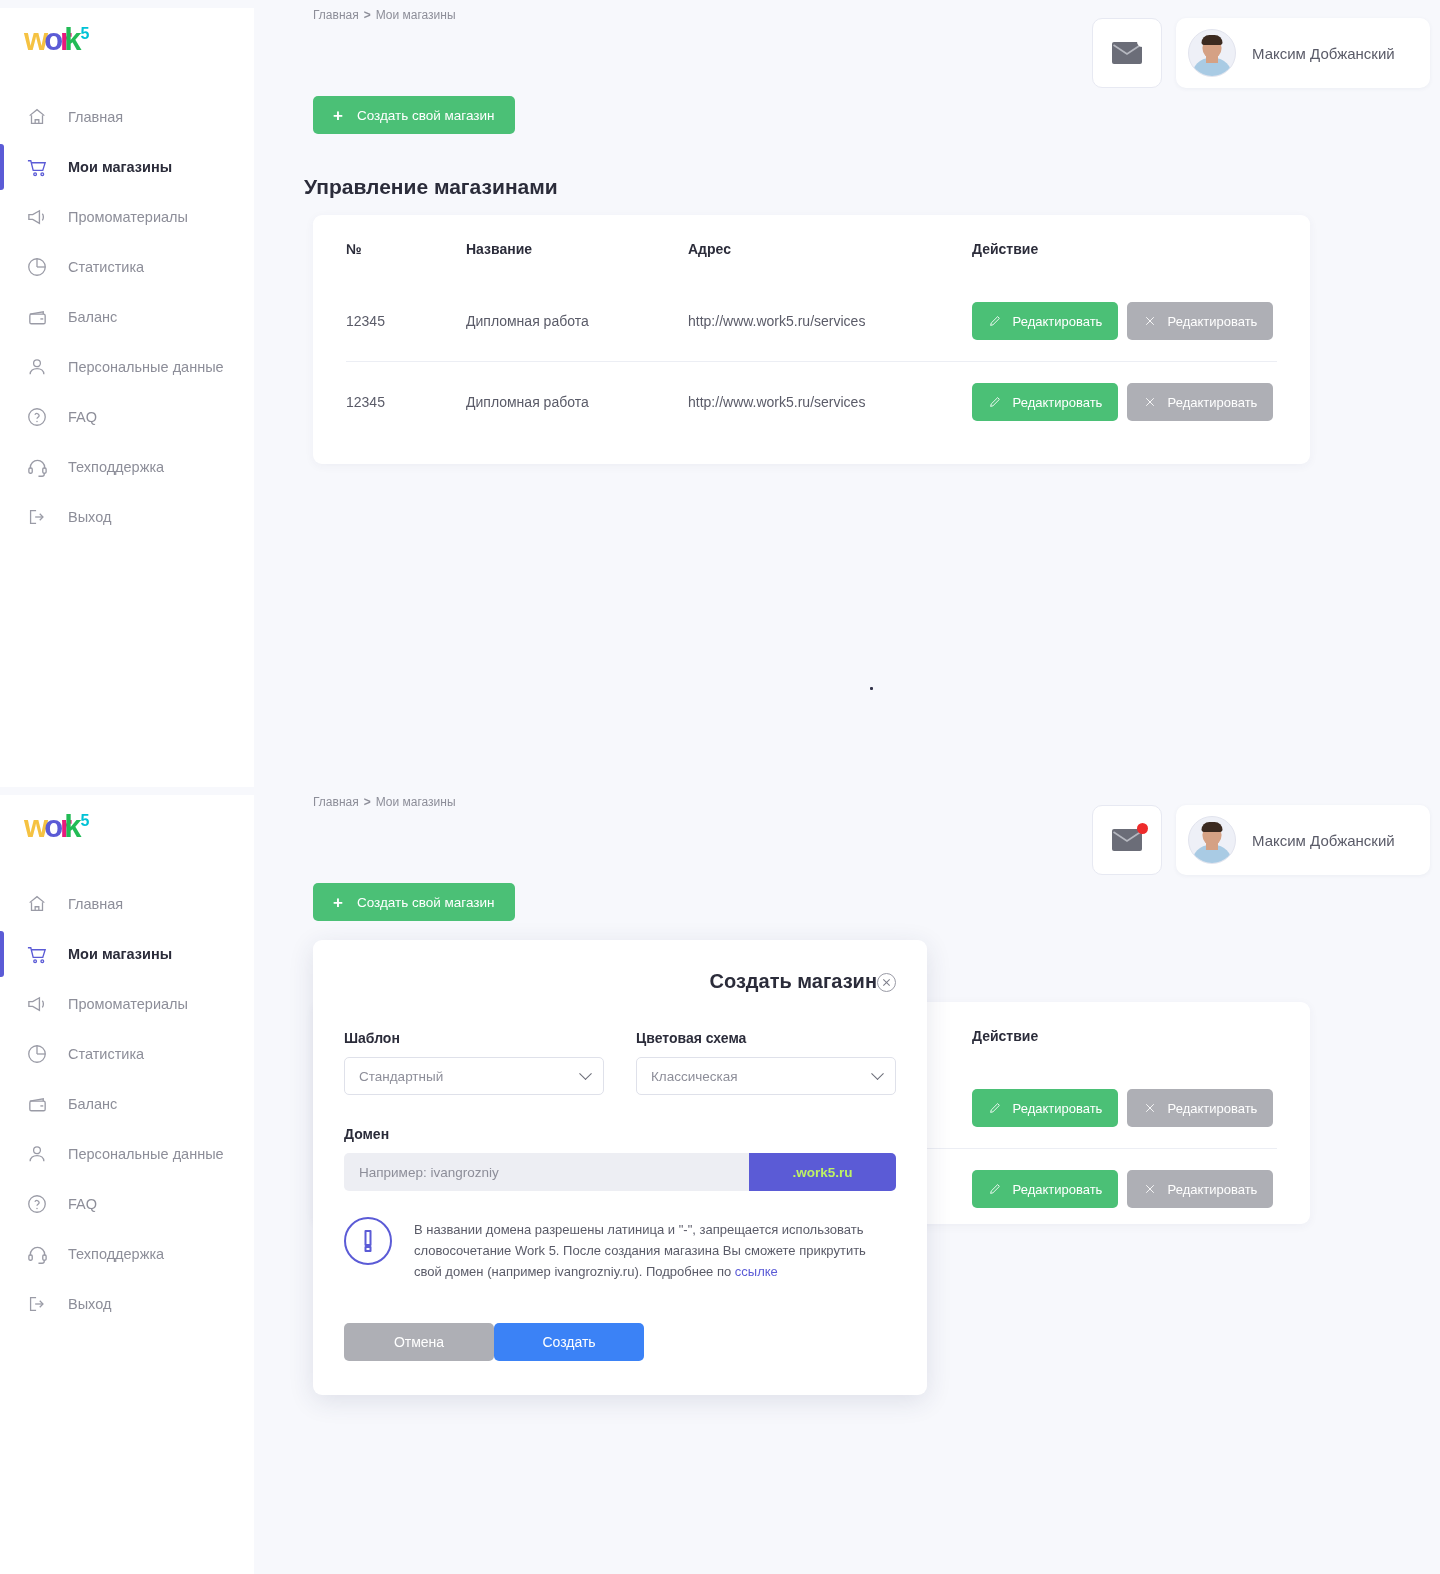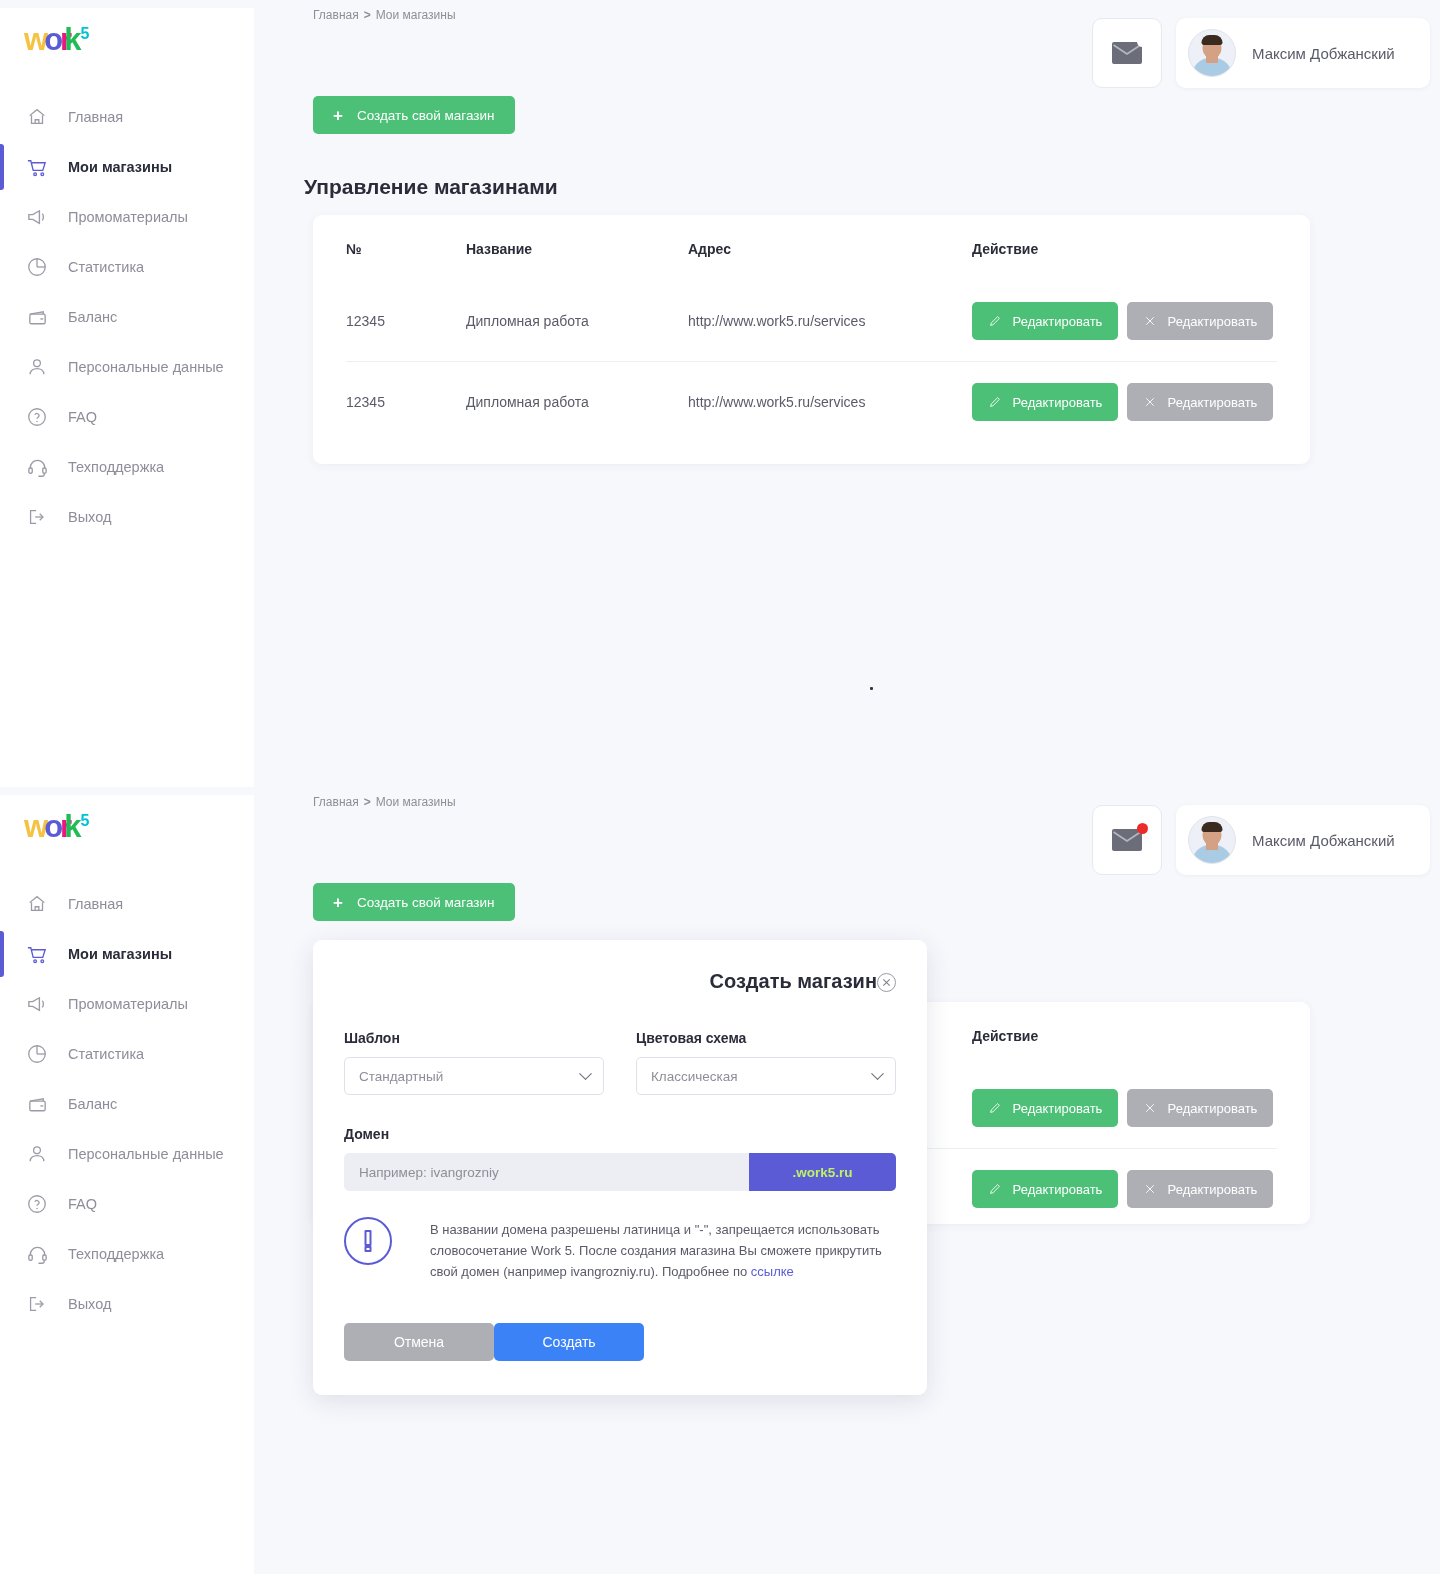--- a/index.html
+++ b/index.html
@@ -364,21 +364,21 @@
     color: #bef264;
     font-size: 13.5px;
     font-weight: bold;
     display: flex;
     align-items: center;
     justify-content: center;
   }
 
   .hint {
     display: flex;
-    gap: 38px;
+    gap: 22px;
     margin-top: 26px;
     align-items: flex-start;
   }
   .hint-icon {
     width: 48px; height: 48px;
     border: 2px solid #5b5bd6;
     border-radius: 50%;
     flex: 0 0 48px;
     position: relative;
   }

